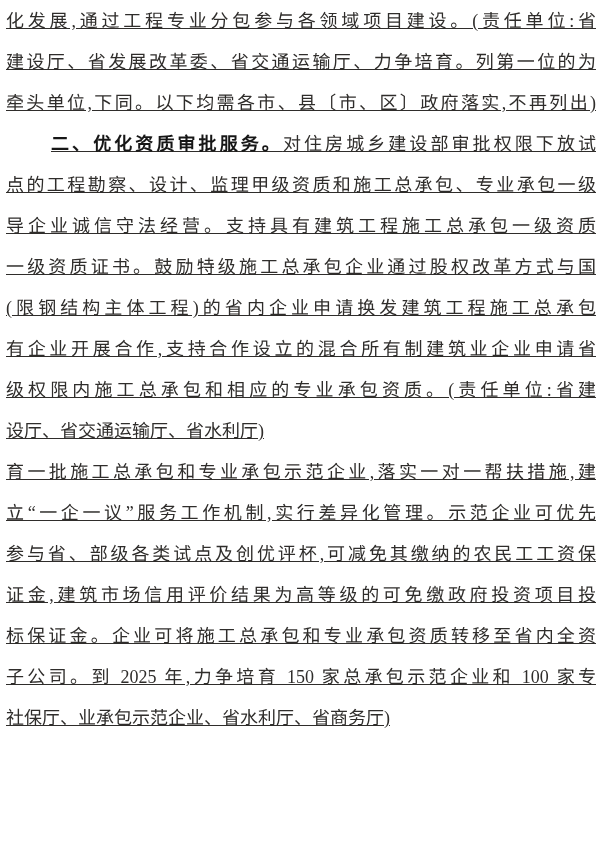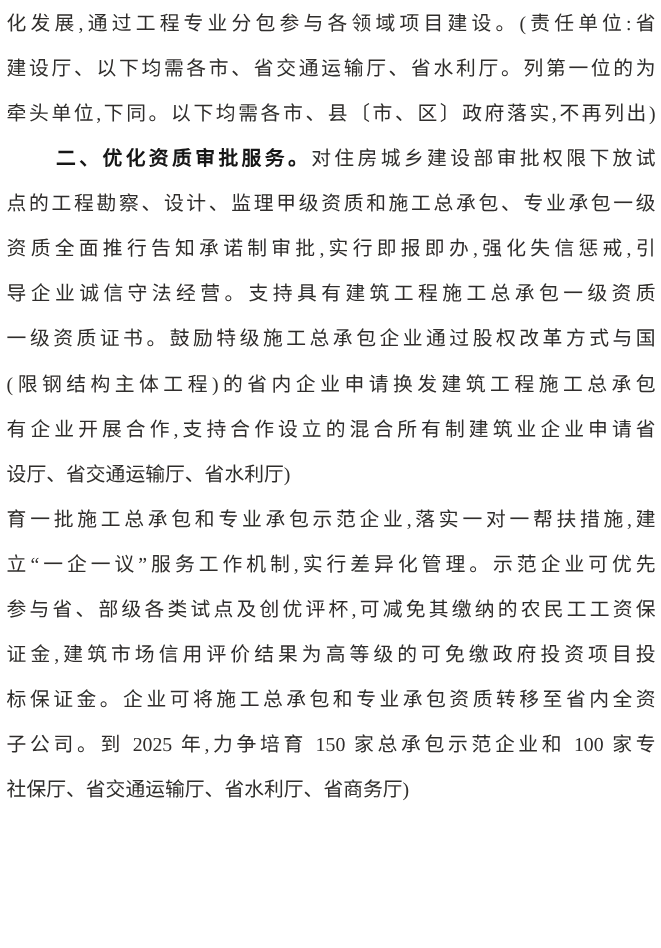--- a/index.html
+++ b/index.html
@@ -28,20 +28,21 @@
   }
   .line {
     height: 41px;
     line-height: 41px;
     text-align: justify;
     text-align-last: left;
     -moz-text-align-last: left;
     text-justify: inter-character;
     white-space: normal;
     overflow: hidden;
+    text-decoration: underline;
   }
   .line.fill {
     text-align-last: justify;
     -moz-text-align-last: justify;
   }
   .line.indent {
     text-indent: 45px;
   }
   .seg { color: var(--body-text); }
   .seg.heading {
@@ -50,36 +51,36 @@
     color: var(--heading-text);
   }
 </style>
 </head>
 <body>
 
 <div class="page">
   <div class="doc">
       <div class="paragraph">
         <div class="line fill"><span class="seg">化发展,通过工程专业分包参与各领域项目建设。(责任单位:省</span></div>
-        <div class="line fill"><span class="seg">建设厅、以下均需各市、省交通运输厅、省水利厅。列第一位的为</span></div>
+        <div class="line fill"><span class="seg">建设厅、省发展改革委、省交通运输厅、力争培育。列第一位的为</span></div>
         <div class="line fill"><span class="seg">牵头单位,下同。以下均需各市、县〔市、区〕政府落实,不再列出)</span></div>
       </div>
       <div class="paragraph">
         <div class="line fill indent"><span class="seg heading">二、优化资质审批服务。</span><span class="seg">对住房城乡建设部审批权限下放试</span></div>
         <div class="line fill"><span class="seg">点的工程勘察、设计、监理甲级资质和施工总承包、专业承包一级</span></div>
-        <div class="line fill"><span class="seg">资质全面推行告知承诺制审批,实行即报即办,强化失信惩戒,引</span></div>
         <div class="line fill"><span class="seg">导企业诚信守法经营。支持具有建筑工程施工总承包一级资质</span></div>
         <div class="line fill"><span class="seg">一级资质证书。鼓励特级施工总承包企业通过股权改革方式与国</span></div>
         <div class="line fill"><span class="seg">(限钢结构主体工程)的省内企业申请换发建筑工程施工总承包</span></div>
         <div class="line fill"><span class="seg">有企业开展合作,支持合作设立的混合所有制建筑业企业申请省</span></div>
+        <div class="line fill"><span class="seg">级权限内施工总承包和相应的专业承包资质。(责任单位:省建</span></div>
         <div class="line"><span class="seg">设厅、省交通运输厅、省水利厅)</span></div>
       </div>
       <div class="paragraph">
         <div class="line fill"><span class="seg">育一批施工总承包和专业承包示范企业,落实一对一帮扶措施,建</span></div>
         <div class="line fill"><span class="seg">立“一企一议”服务工作机制,实行差异化管理。示范企业可优先</span></div>
         <div class="line fill"><span class="seg">参与省、部级各类试点及创优评杯,可减免其缴纳的农民工工资保</span></div>
         <div class="line fill"><span class="seg">证金,建筑市场信用评价结果为高等级的可免缴政府投资项目投</span></div>
         <div class="line fill"><span class="seg">标保证金。企业可将施工总承包和专业承包资质转移至省内全资</span></div>
         <div class="line fill"><span class="seg">子公司。到 2025 年,力争培育 150 家总承包示范企业和 100 家专</span></div>
-        <div class="line"><span class="seg">社保厅、省交通运输厅、省水利厅、省商务厅)</span></div>
+        <div class="line"><span class="seg">社保厅、业承包示范企业、省水利厅、省商务厅)</span></div>
       </div>
     </div>
 </div>
 
 </body></html>

